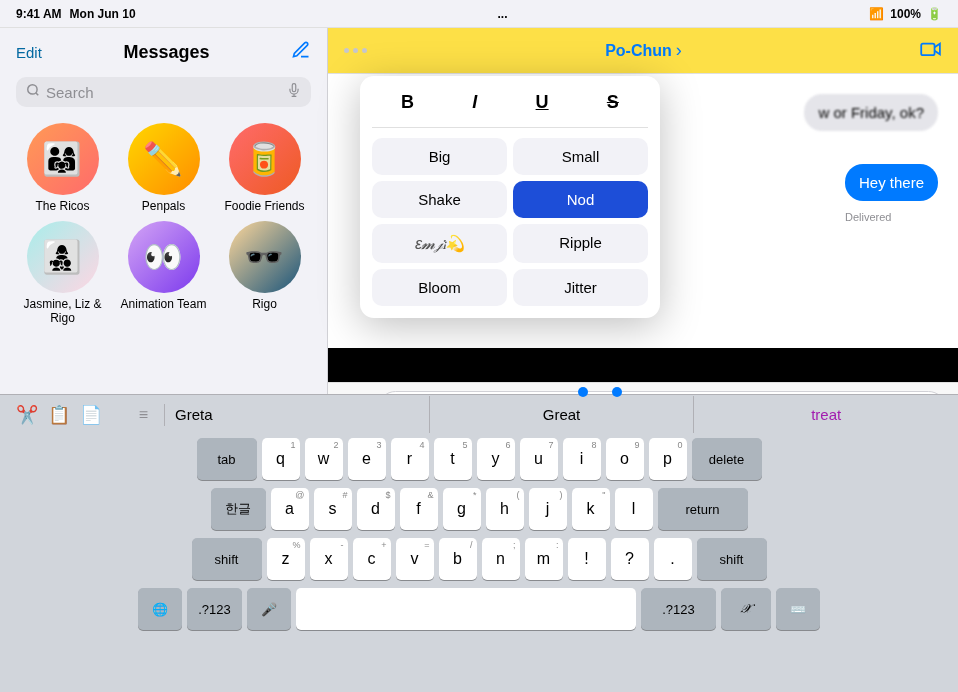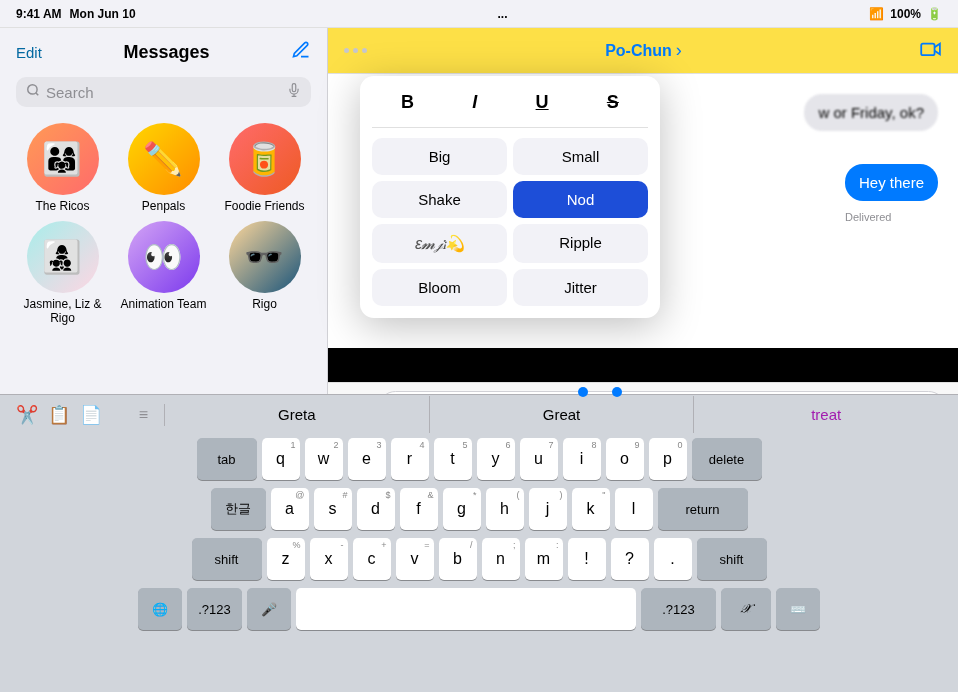--- a/index.html
+++ b/index.html
@@ -408,21 +408,21 @@
 
 <div style="position:absolute; bottom:258px; left:0; width:958px; height:40px; background:#d1d5db; display:flex; align-items:center; border-top:1px solid #b0b0b5; z-index:20;">
 
   <div style="display:flex;align-items:center;gap:10px;padding:0 16px;width:165px;border-right:1px solid #b0b0b5;">
     <span style="font-size:18px;cursor:pointer;">✂️</span>
     <span style="font-size:18px;cursor:pointer;">📋</span>
     <span style="font-size:18px;cursor:pointer;">📄</span>
     <span style="font-size:16px;color:#8e8e93;margin-left:auto;cursor:pointer;">≡</span>
   </div>
   <div style="flex:1;display:flex;">
-    <div style="flex:1;text-align:center;font-size:15px;color:#000;padding:10px;border-right:1px solid #b0b0b5;cursor:pointer;">Greta</div>
+    <div style="flex:1;text-align:left;font-size:15px;color:#000;padding:10px;border-right:1px solid #b0b0b5;cursor:pointer;">Greta</div>
     <div style="flex:1;text-align:center;font-size:15px;color:#000;padding:10px;border-right:1px solid #b0b0b5;cursor:pointer;">Great</div>
     <div style="flex:1;text-align:center;font-size:15px;color:#a21caf;padding:10px;cursor:pointer;">treat</div>
   </div>
 </div>
 
 <div class="keyboard">
 
   <div class="keyboard-row">
     <div class="key key-special key-tab">tab</div>
     <div class="key"><span class="sub-num">1</span>q</div>

